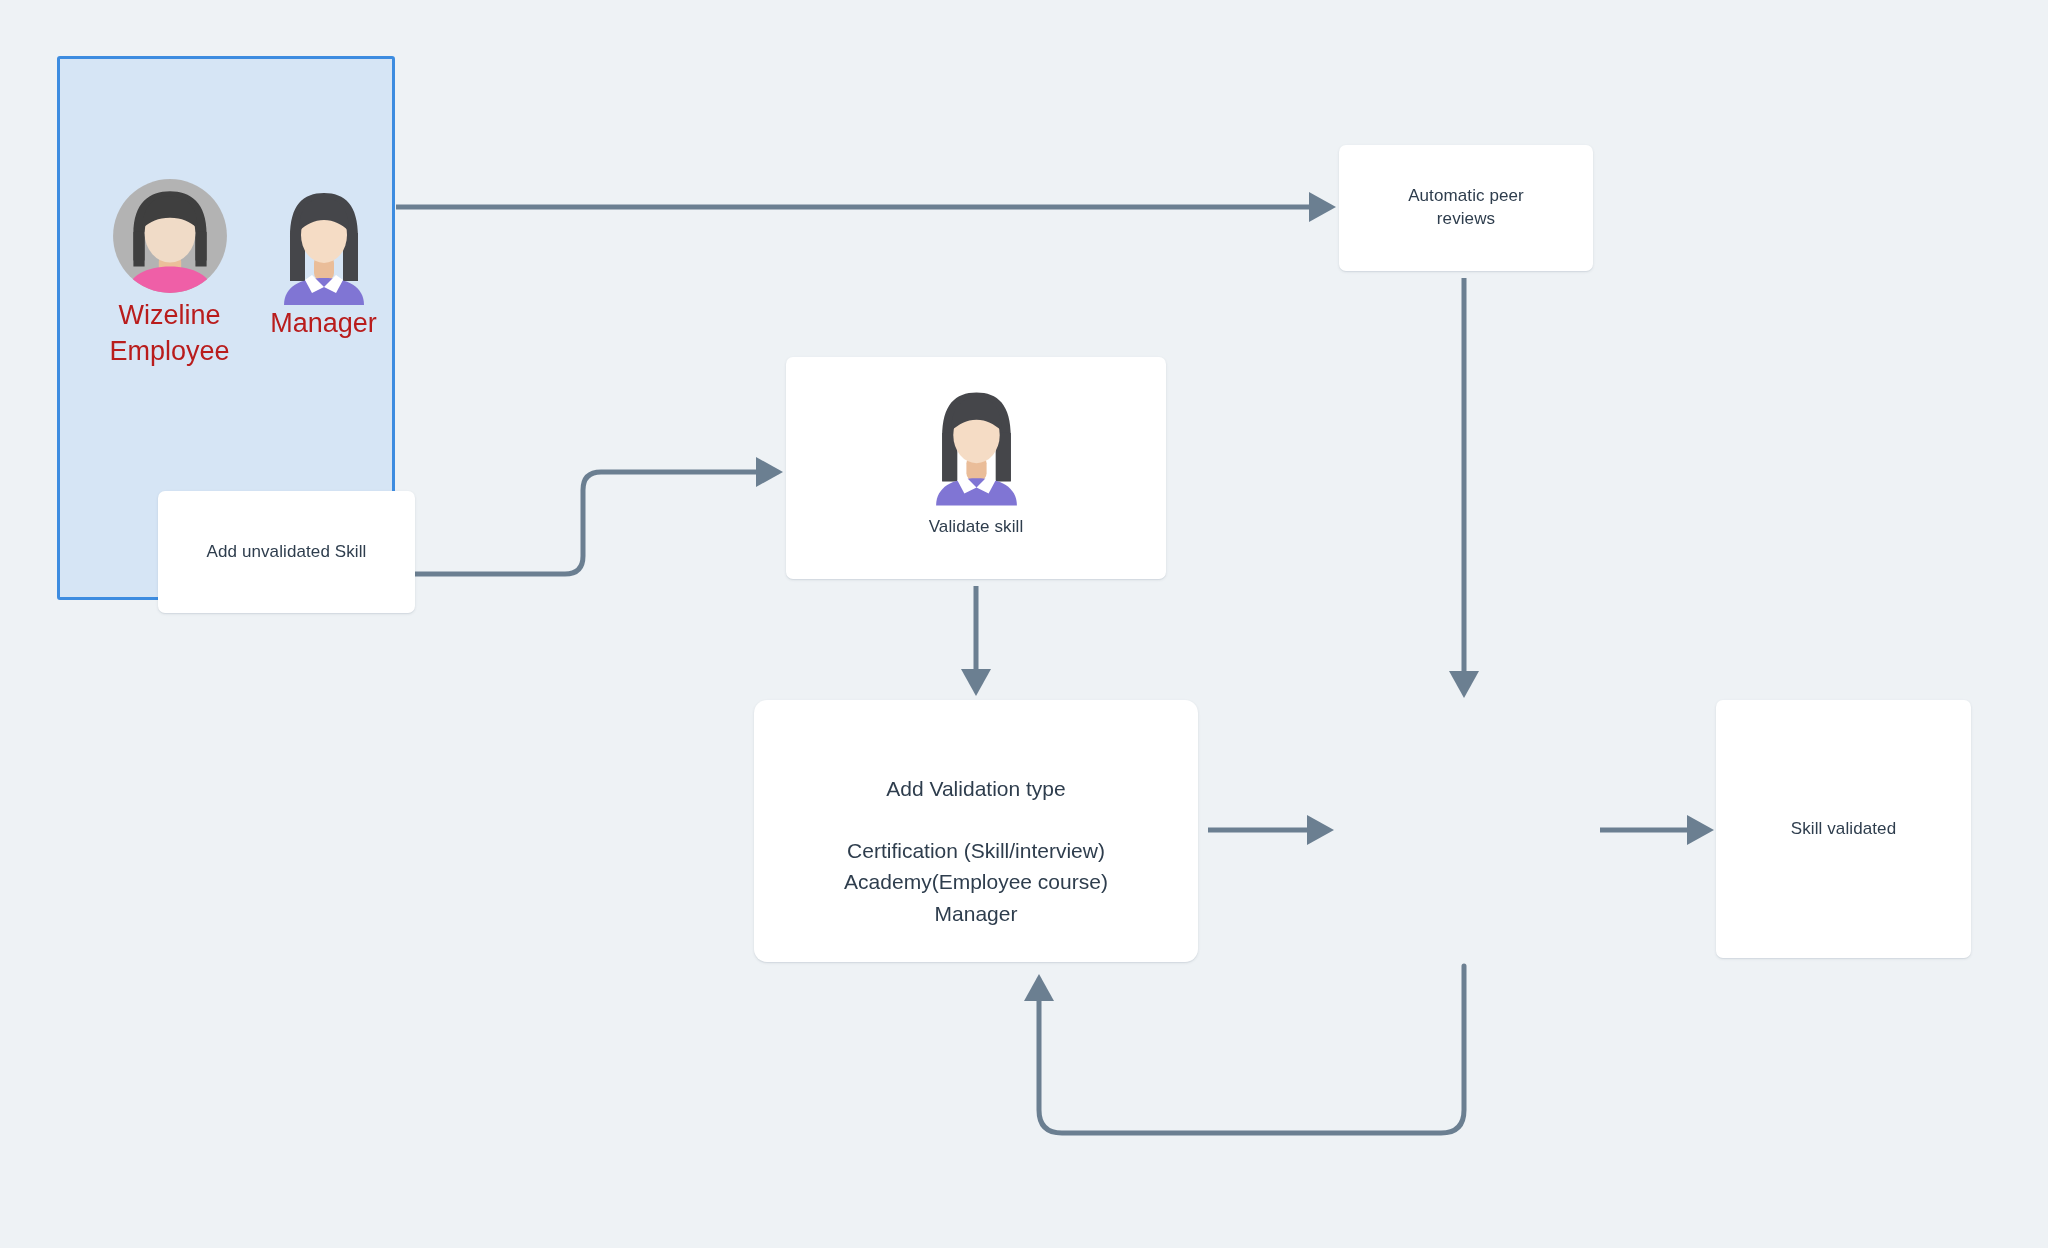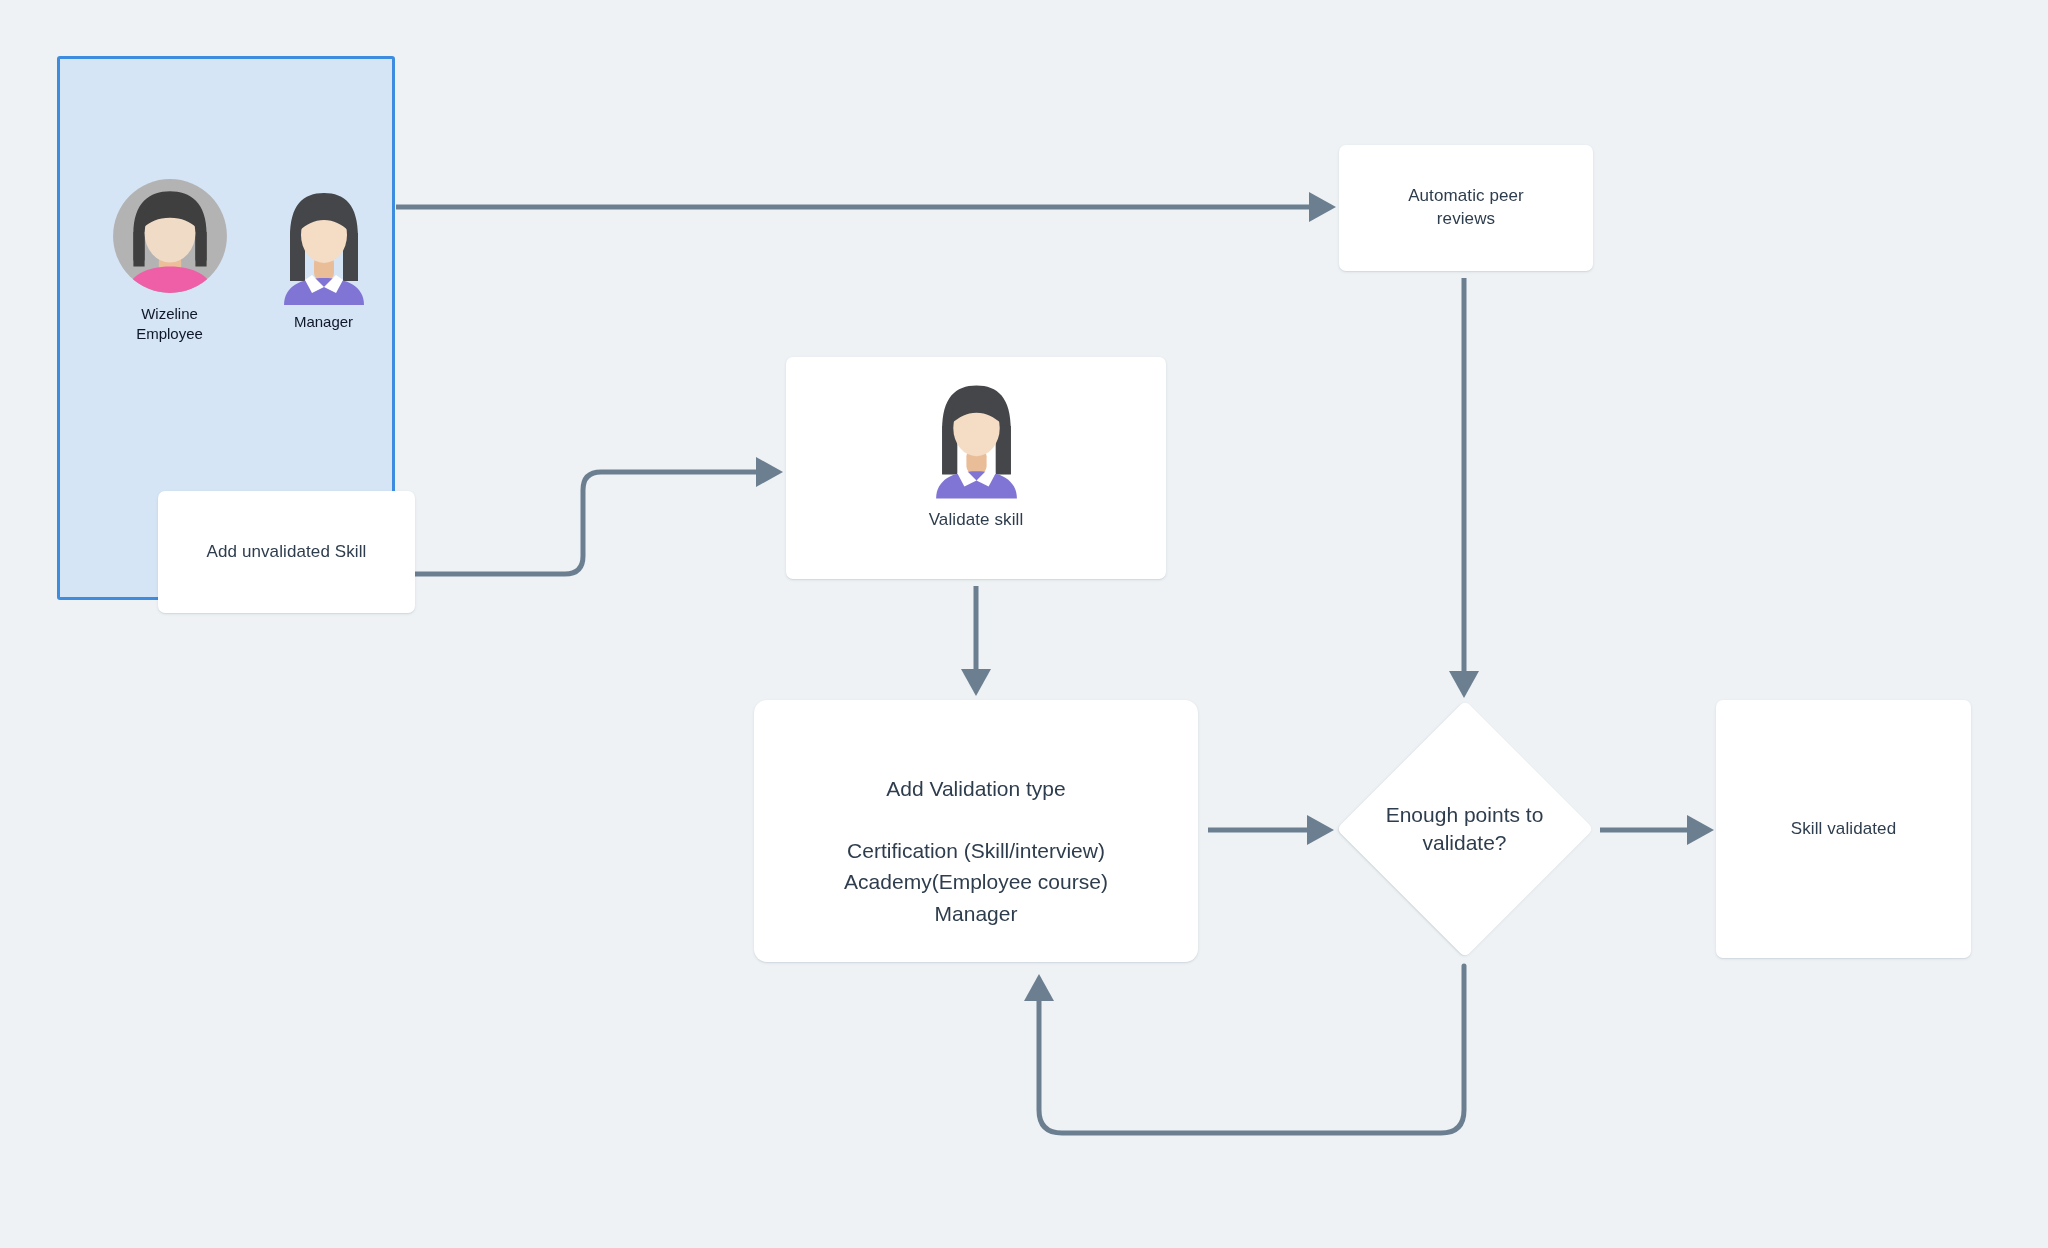--- a/index.html
+++ b/index.html
@@ -66,26 +66,25 @@
     box-sizing: border-box;
     z-index: 2;
   }
   .actor {
     position: absolute;
     display: flex;
     flex-direction: column;
     align-items: center;
   }
   .actor-label {
-    font-size: 15px;
+    font-size: 27px;
     line-height: 1.35;
-    color: #0f172a;
+    color: #b91c1c;
     text-align: center;
     white-space: pre-line;
-    margin-top: 7px;
   }
   #actor-employee { left: 22px;  top: 116px; width: 175px; }
   #actor-manager  { left: 196px; top: 124px; width: 135px; }
 
   #skill-input-node {
     left: 98px;
     top: 402px;
     width: 257px;
     height: 122px;
     margin-top: 30px;
@@ -97,21 +96,21 @@
     top: 145px;
     width: 254px;
     height: 126px;
   }
   #validate-skill-node {
     left: 786px;
     top: 357px;
     width: 380px;
     height: 222px;
     justify-content: flex-start;
-    padding-top: 18px;
+    padding-top: 25px;
   }
   #validate-skill-node .node-label { margin-top: 10px; }
 
   #validation-type-node {
     left: 754px;
     top: 700px;
     width: 444px;
     height: 262px;
     justify-content: center;
     padding-top: 44px;
@@ -283,23 +282,18 @@
     <div class="node-label">Validate skill</div>
   </div>
 
   <div class="node" id="validation-type-node">
     <div class="vt-title">Add Validation type</div>
     <div class="vt-option">Certification (Skill/interview)</div>
     <div class="vt-option">Academy(Employee course)</div>
     <div class="vt-option">Manager</div>
   </div>
 
-  <div id="decision-node">
-    <div class="diamond-shape"></div>
-    <div class="diamond-text">Enough points to
-validate?</div>
-  </div>
 
   <div class="node" id="skill-validated-node">
     <div class="node-label">Skill validated</div>
   </div>
 
 </div>
 
 </body></html>

